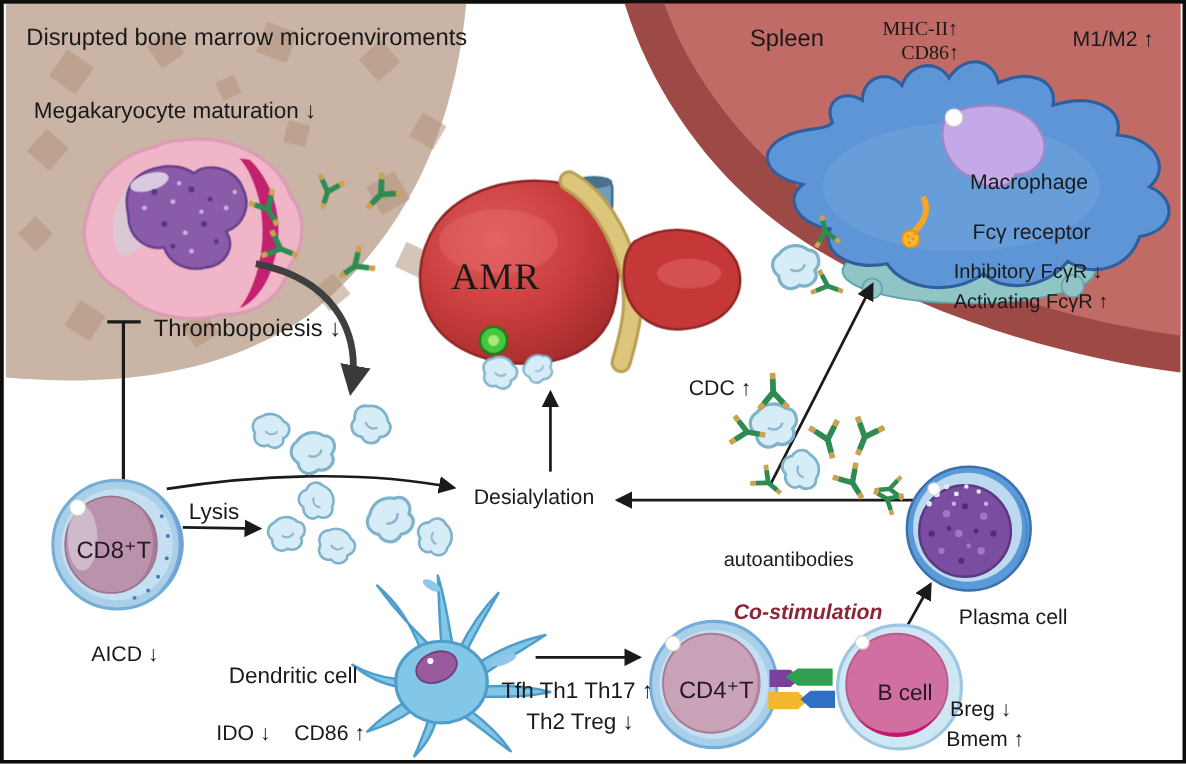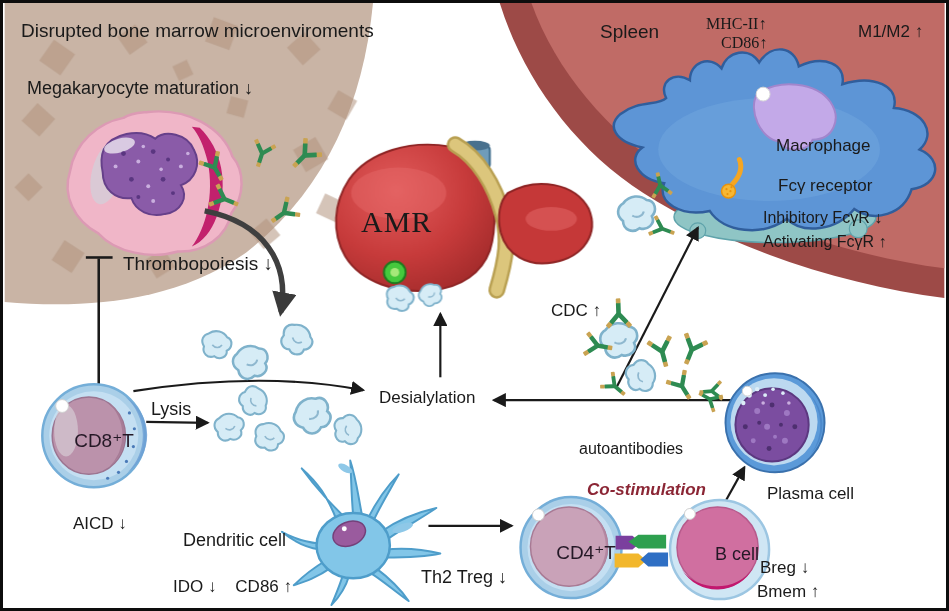--- a/index.html
+++ b/index.html
@@ -8,21 +8,21 @@
     background:#ffffff;border:3px solid #0d0d0d;overflow:hidden;
     font-family:"Liberation Sans","DejaVu Sans",sans-serif;
   }
   svg.scene{position:absolute;left:0;top:0;width:100%;height:100%;}
   .lbl{
     position:absolute;color:#1a1a1a;white-space:nowrap;line-height:1.1;
     font-family:"Liberation Sans","DejaVu Sans",sans-serif;
   }
   .b{font-weight:normal;}
   .serif{font-family:"Liberation Serif","DejaVu Serif",serif;}
-  .ctr{text-align:center;padding-left:13px;}
+  .ctr{text-align:center;}
   .costim{color:#8b2635;font-style:italic;font-weight:bold;}
   .pre{white-space:pre;}
 </style>
 </head>
 <body>
 
 <div class="canvas">
 
 <svg class="scene" viewBox="0 0 949 611">
   <defs>
@@ -295,20 +295,21 @@
 <div class="lbl b" style="left:775px;top:174px;font-size:17px;">Fcγ receptor</div>
 <div class="lbl" style="left:760px;top:206px;font-size:16px;">Inhibitory FcγR ↓</div>
 <div class="lbl" style="left:760px;top:230px;font-size:16px;">Activating FcγR ↑</div>
 <div class="lbl" style="left:548px;top:299px;font-size:17px;">CDC ↑</div>
 <div class="lbl b" style="left:376px;top:386px;font-size:17px;">Desialylation</div>
 <div class="lbl" style="left:148px;top:397px;font-size:18px;">Lysis</div>
 <div class="lbl b ctr" style="left:50px;top:428px;width:76px;font-size:19px;color:#241826;">CD8⁺T</div>
 <div class="lbl" style="left:70px;top:512px;font-size:17px;">AICD ↓</div>
 <div class="lbl b" style="left:180px;top:528px;font-size:18px;">Dendritic cell</div>
 <div class="lbl pre" style="left:170px;top:575px;font-size:17px;">IDO ↓    CD86 ↑</div>
+<div class="lbl b" style="left:398px;top:540px;font-size:18px;">Tfh Th1 Th17 ↑</div>
 <div class="lbl b" style="left:418px;top:565px;font-size:18px;">Th2 Treg ↓</div>
 <div class="lbl costim" style="left:584px;top:478px;font-size:17px;">Co-stimulation</div>
 <div class="lbl b ctr" style="left:532px;top:540px;width:76px;font-size:19px;color:#241826;">CD4⁺T</div>
 <div class="lbl b ctr" style="left:686px;top:542px;width:70px;font-size:18px;color:#241826;">B cell</div>
 <div class="lbl b" style="left:576px;top:437px;font-size:16px;">autoantibodies</div>
 <div class="lbl b" style="left:764px;top:482px;font-size:17px;">Plasma cell</div>
 <div class="lbl" style="left:757px;top:556px;font-size:17px;">Breg ↓</div>
 <div class="lbl" style="left:754px;top:580px;font-size:17px;">Bmem ↑</div>
 
 </div>

